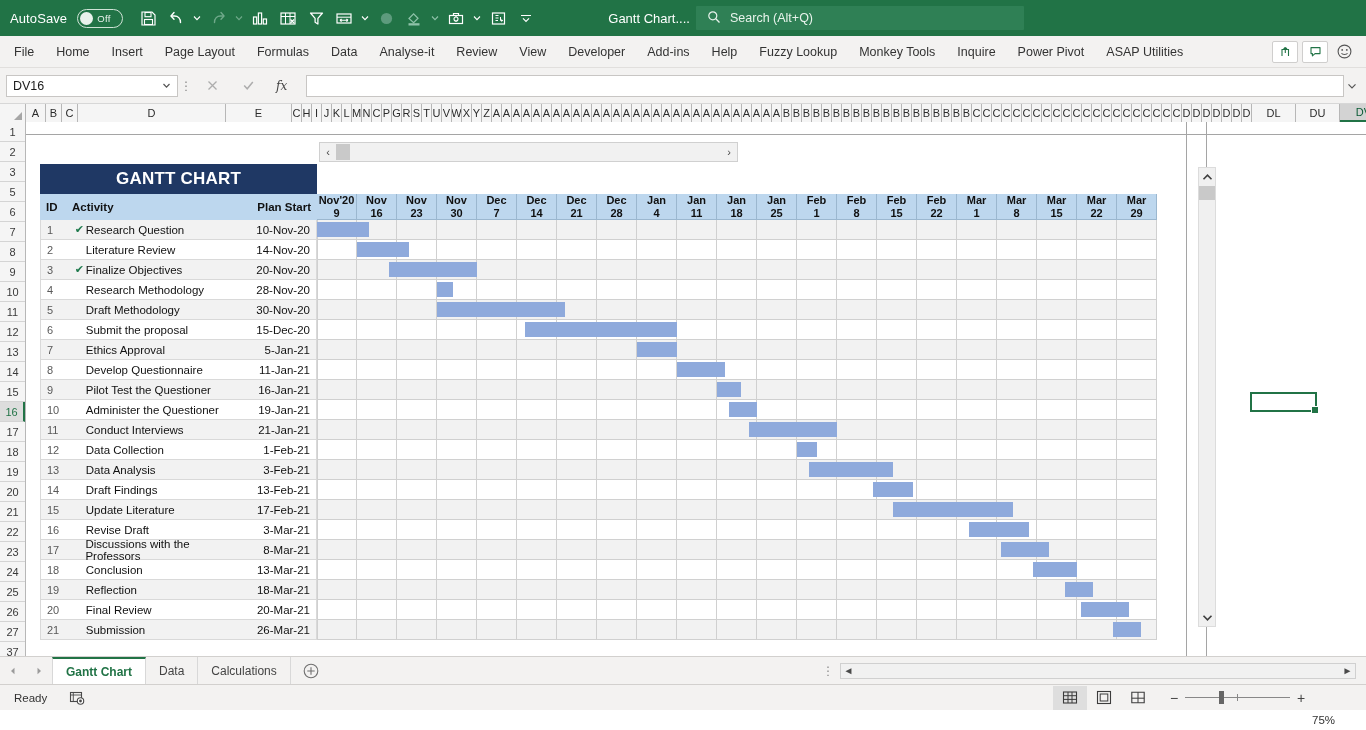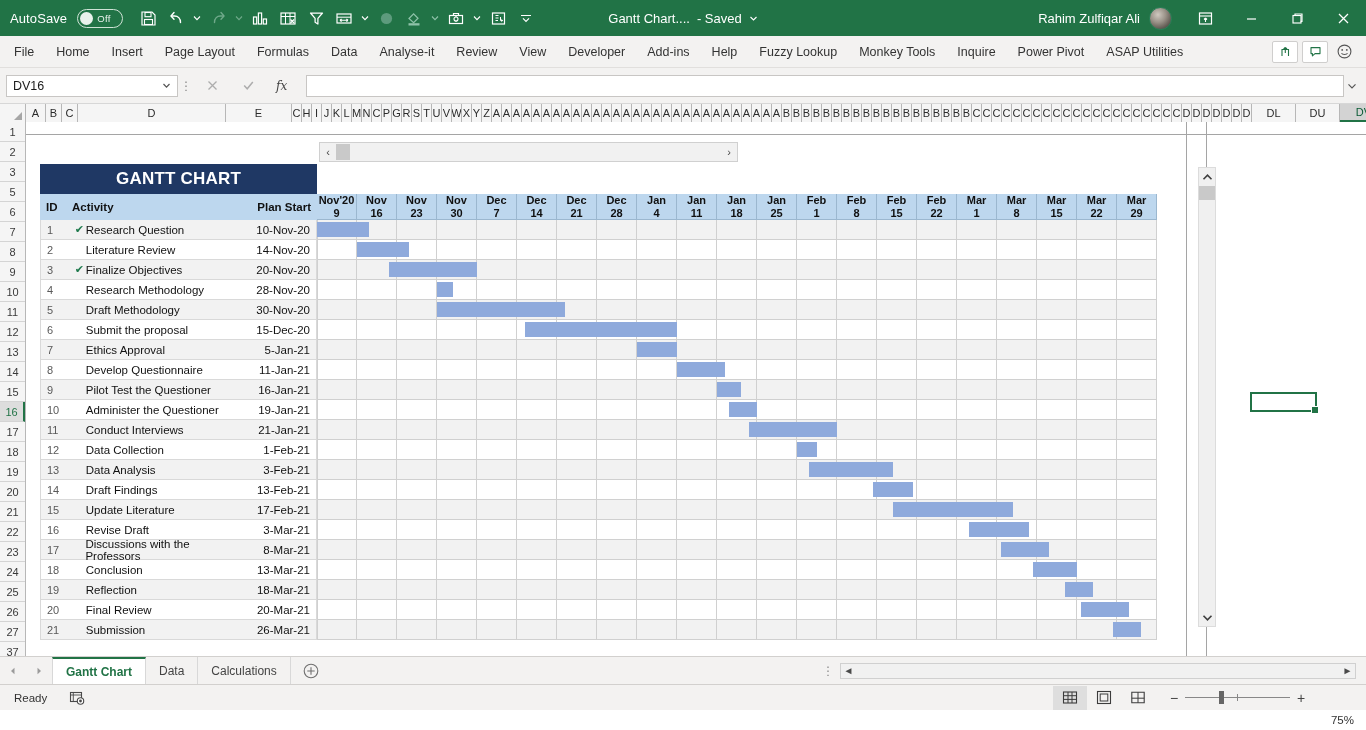--- a/index.html
+++ b/index.html
@@ -224,21 +224,21 @@
   .st-rec { margin-left: 22px; display: flex; align-items: center; }
   .st-right { margin-left: auto; display: flex; align-items: center; gap: 0; padding-right: 12px; }
   .viewbtn { width: 34px; height: 24px; display: flex; align-items: center; justify-content: center; }
   .viewbtn.active { background: #dedede; }
   .zoomctl { display: flex; align-items: center; gap: 0; margin-left: 8px; }
   .zbtn { width: 22px; text-align: center; font-size: 14px; color: #444; }
   .ztrack { width: 105px; height: 14px; position: relative; display: flex; align-items: center; }
   .ztrack .line { position: absolute; left: 0; right: 0; height: 1px; background: #888; }
   .ztrack .mid { position: absolute; left: 52px; width: 1px; height: 7px; background: #888; }
   .ztrack .thumb { position: absolute; left: 34px; width: 5px; height: 13px; background: #666; }
-  .zpct { width: 42px; text-align: right; font-size: 11.5px; margin-top: 44px; }
+  .zpct { width: 42px; text-align: left; font-size: 11.5px; margin-top: 44px; }
 </style>
 </head>
 <body>
 
 <div class="titlebar">
   <div class="qat">
     <span class="autosave-label">AutoSave</span>
     <div class="toggle">
       <div class="knob"></div>
       <span class="txt">Off</span>
@@ -350,48 +350,30 @@
   <div class="doc-title">
     <div class="doc-title-inner">
       <span class="doc-name">Gantt Chart....</span>
       <span class="doc-saved">- Saved</span>
       <span><svg width="9" height="9" viewBox="0 0 9 9">
             <path d="M1.5 3 4.5 6 7.5 3" fill="none" stroke="#fff" stroke-width="1.1"></path>
           </svg></span>
     </div>
   </div>
 
-
-  <div class="title-right">
-    <span class="user-name">Rahim Zulfiqar Ali</span>
-    <div class="avatar"></div>
-    <div class="winbtn">
-      <svg width="15" height="15" viewBox="0 0 15 15">
-          <rect x="1.5" y="2" width="12" height="11" fill="none" stroke="#fff" stroke-width="1.2"></rect>
-          <path d="M1.5 5h12" stroke="#fff" stroke-width="1.1"></path>
-          <path d="M7.5 11V7M7.5 7 6 8.5M7.5 7 9 8.5" stroke="#fff" stroke-width="1.1" fill="none"></path>
-        </svg>
-    </div>
-    <div class="winbtn">
-      <svg width="13" height="13" viewBox="0 0 13 13">
-          <path d="M2 7h9" stroke="#fff" stroke-width="1.2"></path>
-        </svg>
-    </div>
-    <div class="winbtn">
-      <svg width="13" height="13" viewBox="0 0 13 13">
-          <rect x="2" y="3.5" width="8" height="7.5" fill="none" stroke="#fff" stroke-width="1.15"></rect>
-          <path d="M4 3.5V2h7v7.3H9.6" fill="none" stroke="#fff" stroke-width="1.15"></path>
-        </svg>
-    </div>
-    <div class="winbtn close">
-      <svg width="13" height="13" viewBox="0 0 13 13">
-          <path d="M2 2 11 11M11 2 2 11" stroke="#fff" stroke-width="1.25"></path>
-        </svg>
-    </div>
+  <div class="searchbox">
+    <span>
+      <svg width="14" height="14" viewBox="0 0 14 14">
+          <circle cx="5.8" cy="5.8" r="4" fill="none" stroke="#e8f3ec" stroke-width="1.2"></circle>
+          <path d="M8.8 8.8 12.5 12.5" stroke="#e8f3ec" stroke-width="1.3"></path>
+        </svg>
+    </span>
+    <span>Search (Alt+Q)</span>
   </div>
+
 </div>
 
 <div class="ribbon">
   <div class="rtab">File</div>
   <div class="rtab">Home</div>
   <div class="rtab">Insert</div>
   <div class="rtab">Page Layout</div>
   <div class="rtab">Formulas</div>
   <div class="rtab">Data</div>
   <div class="rtab">Analyse-it</div>

